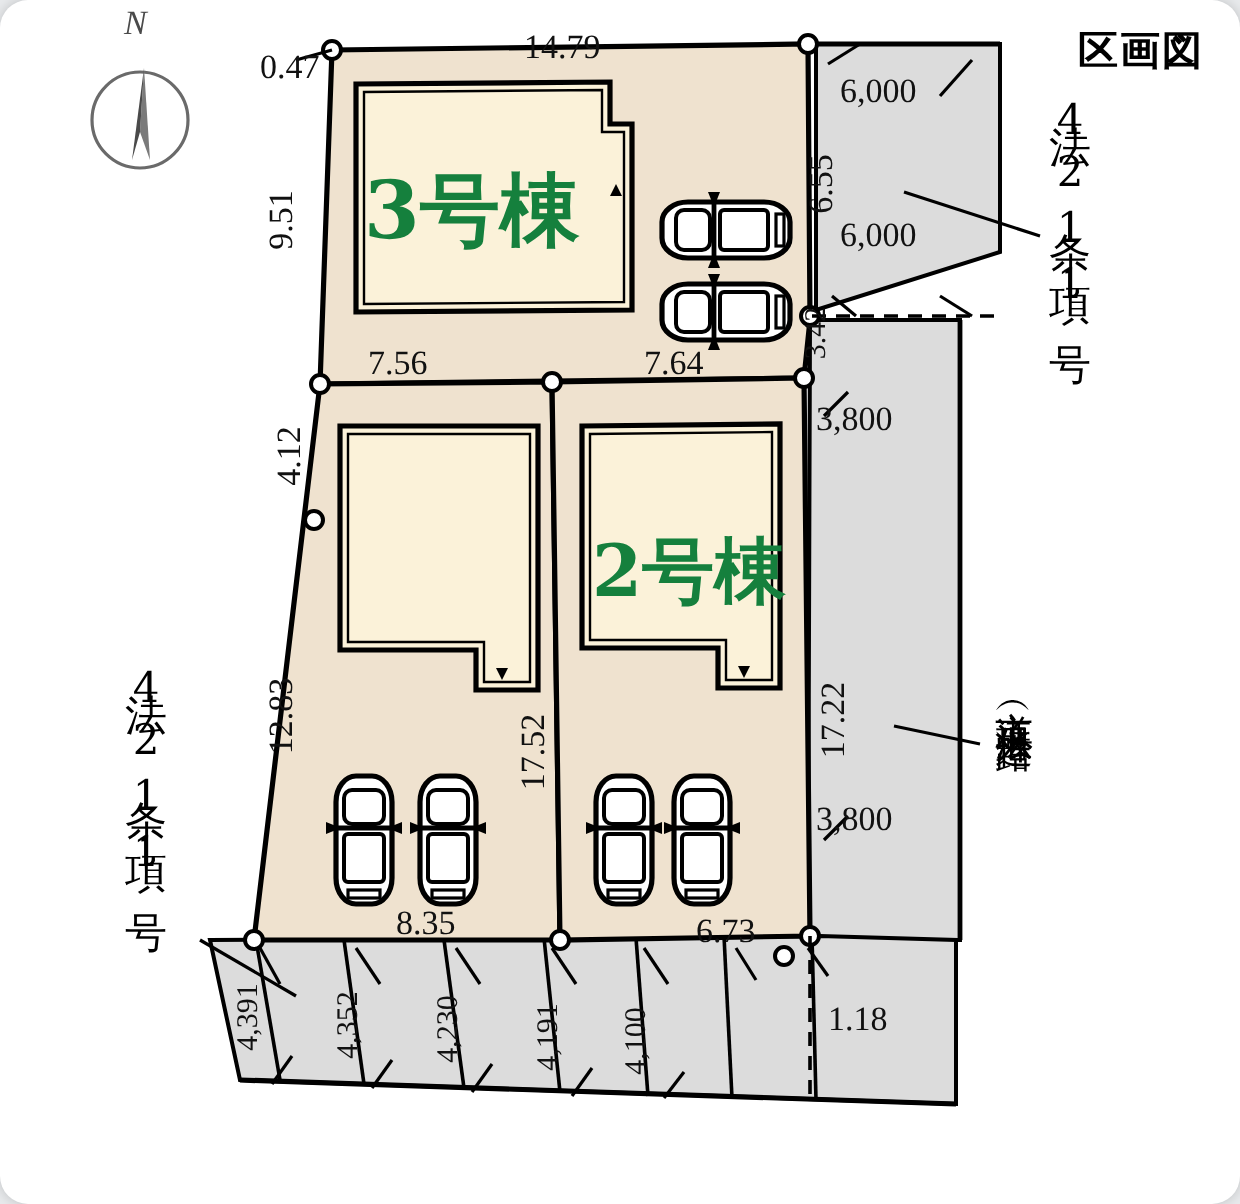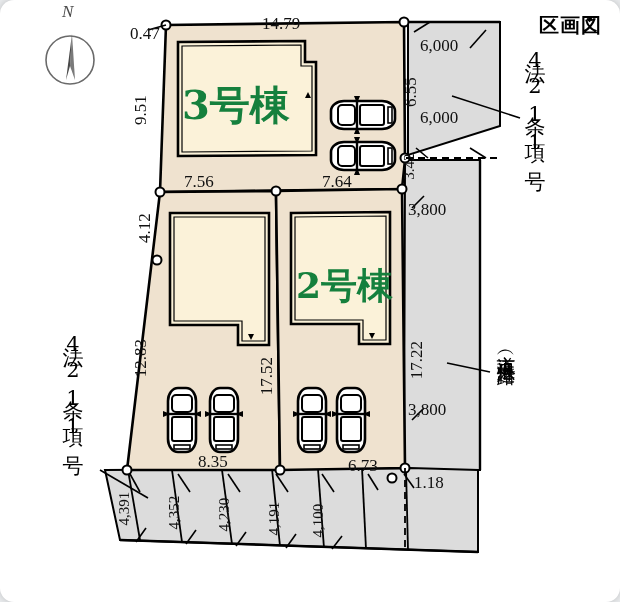--- a/index.html
+++ b/index.html
@@ -257,15 +257,15 @@
   <div class="dim rot" style="left:396px; top:158px; font-size:15px;">3.42</div>
   <div class="dim" style="left:408px; top:200px;">3,800</div>
   <div class="dim rot" style="left:398px; top:350px;">17.22</div>
   <div class="dim" style="left:408px; top:400px;">3,800</div>
 
   <div class="dim rot" style="left:108px; top:500px; font-size:15px;">4,391</div>
   <div class="dim rot" style="left:158px; top:504px; font-size:15px;">4,352</div>
   <div class="dim rot" style="left:208px; top:506px; font-size:15px;">4,230</div>
   <div class="dim rot" style="left:258px; top:510px; font-size:15px;">4,191</div>
   <div class="dim rot" style="left:302px; top:512px; font-size:15px;">4,100</div>
-  <div class="dim" style="left:414px; top:473px;">1.18</div>
+  <div class="dim" style="left:414px; top:500px;">1.18</div>
 
 </div>
 
 </body></html>

